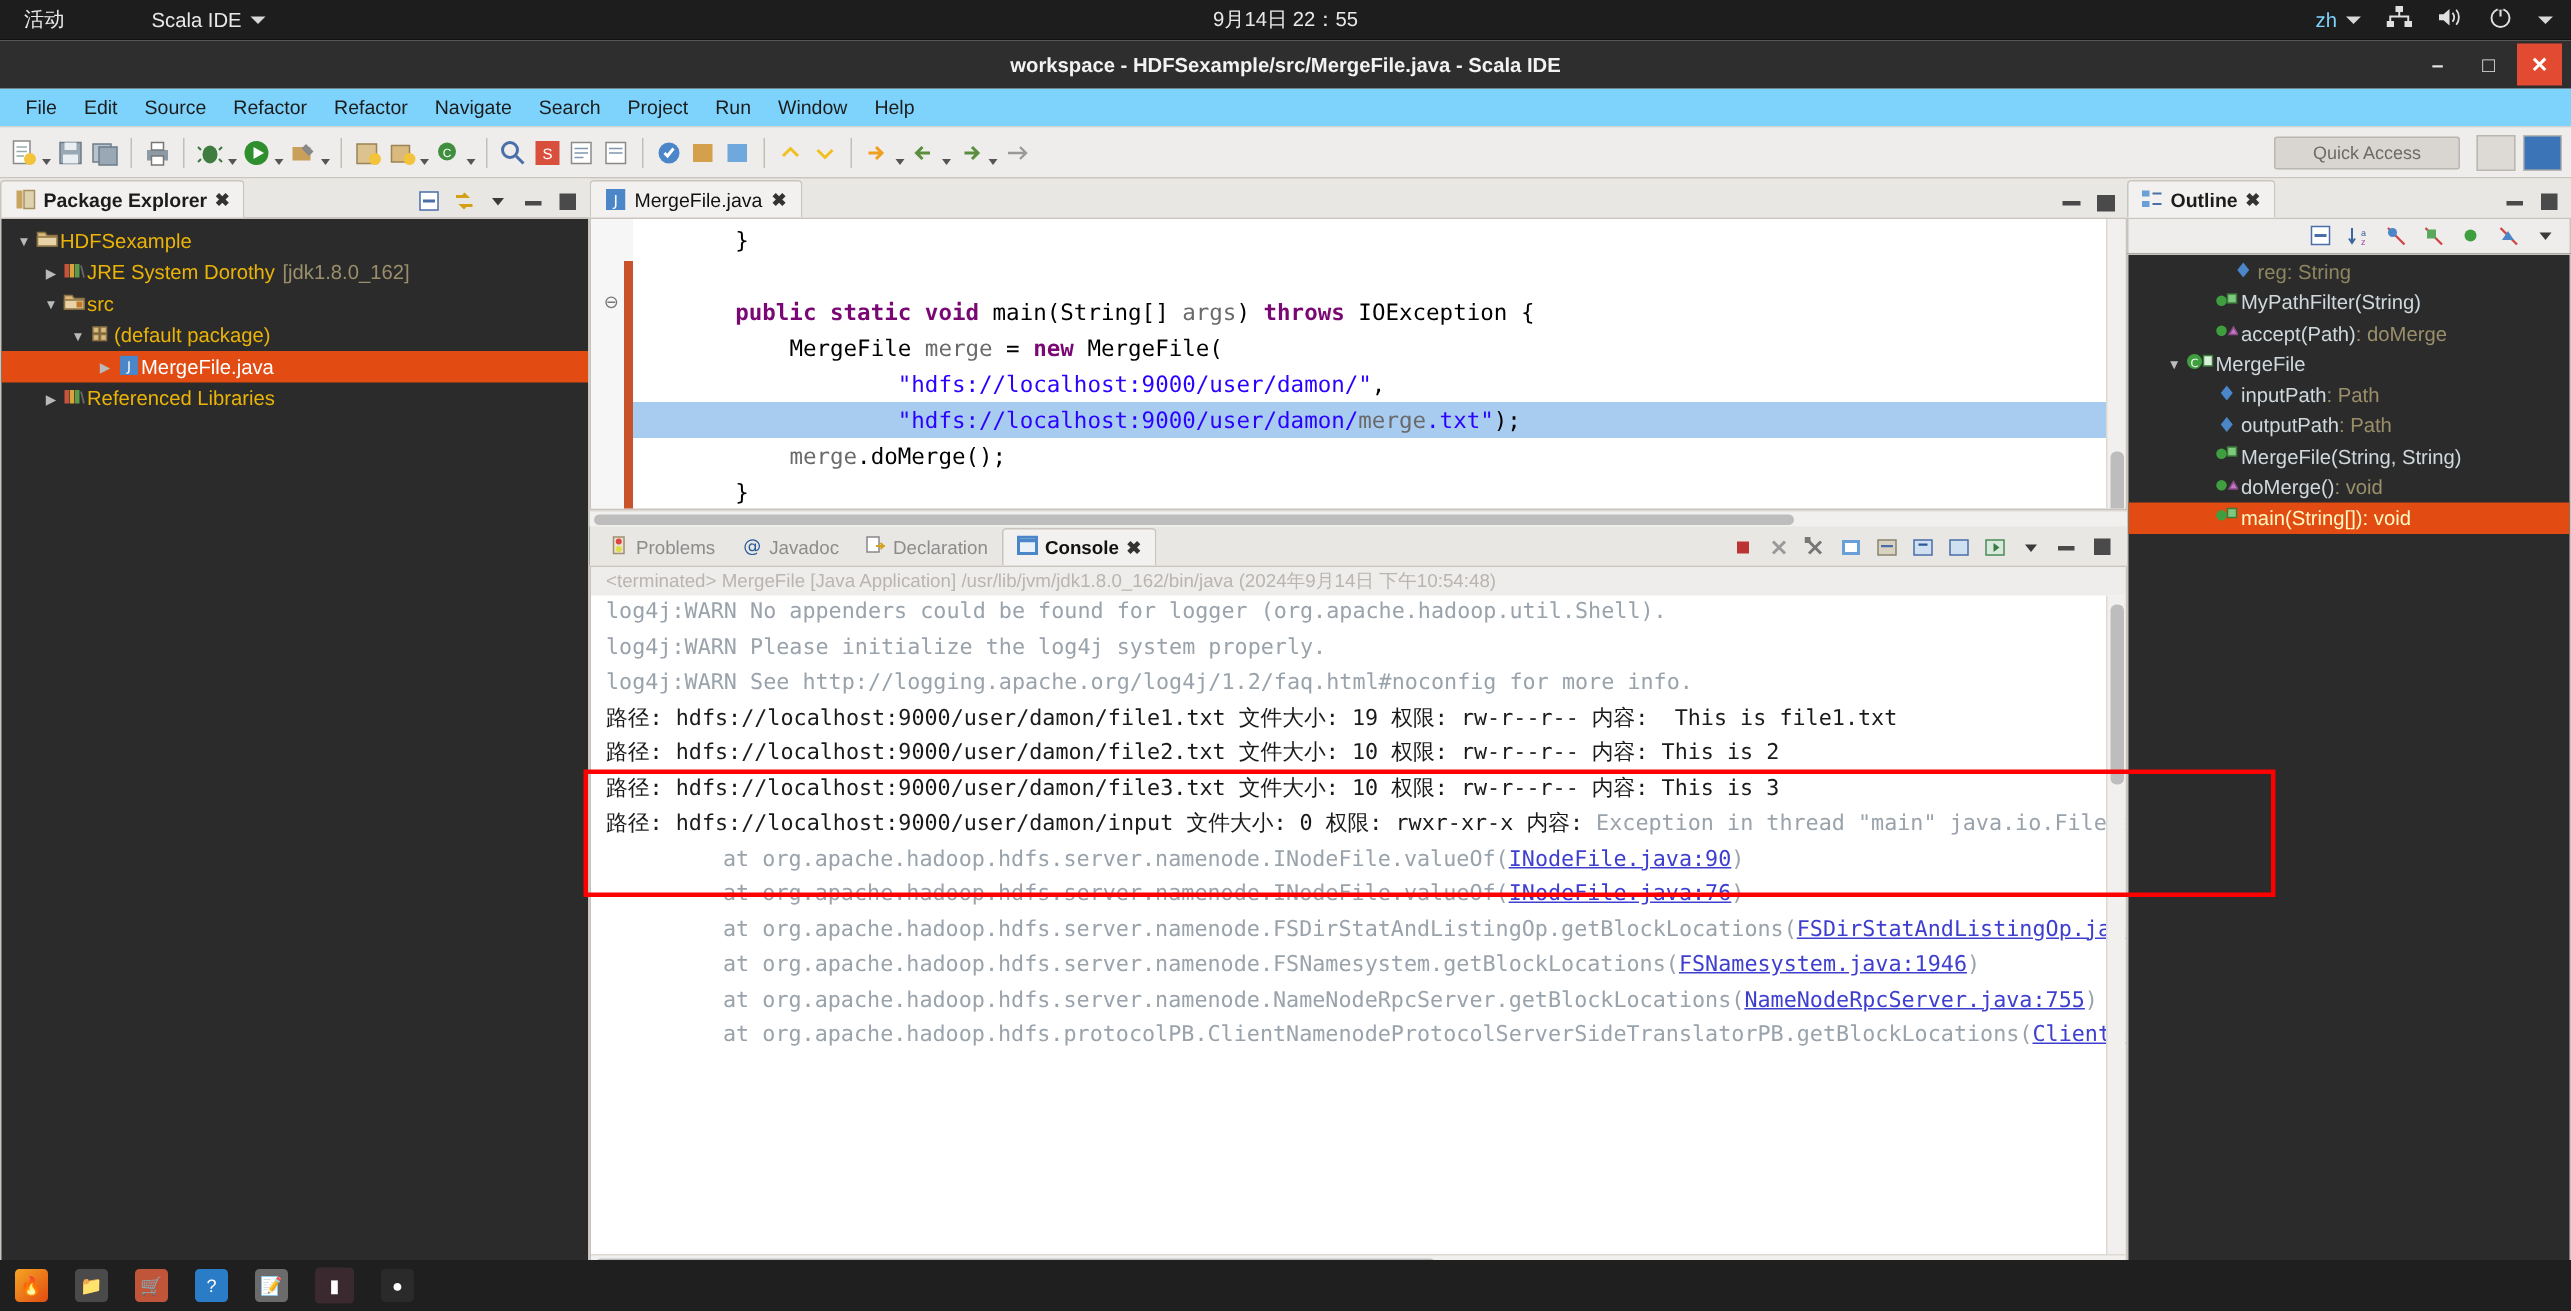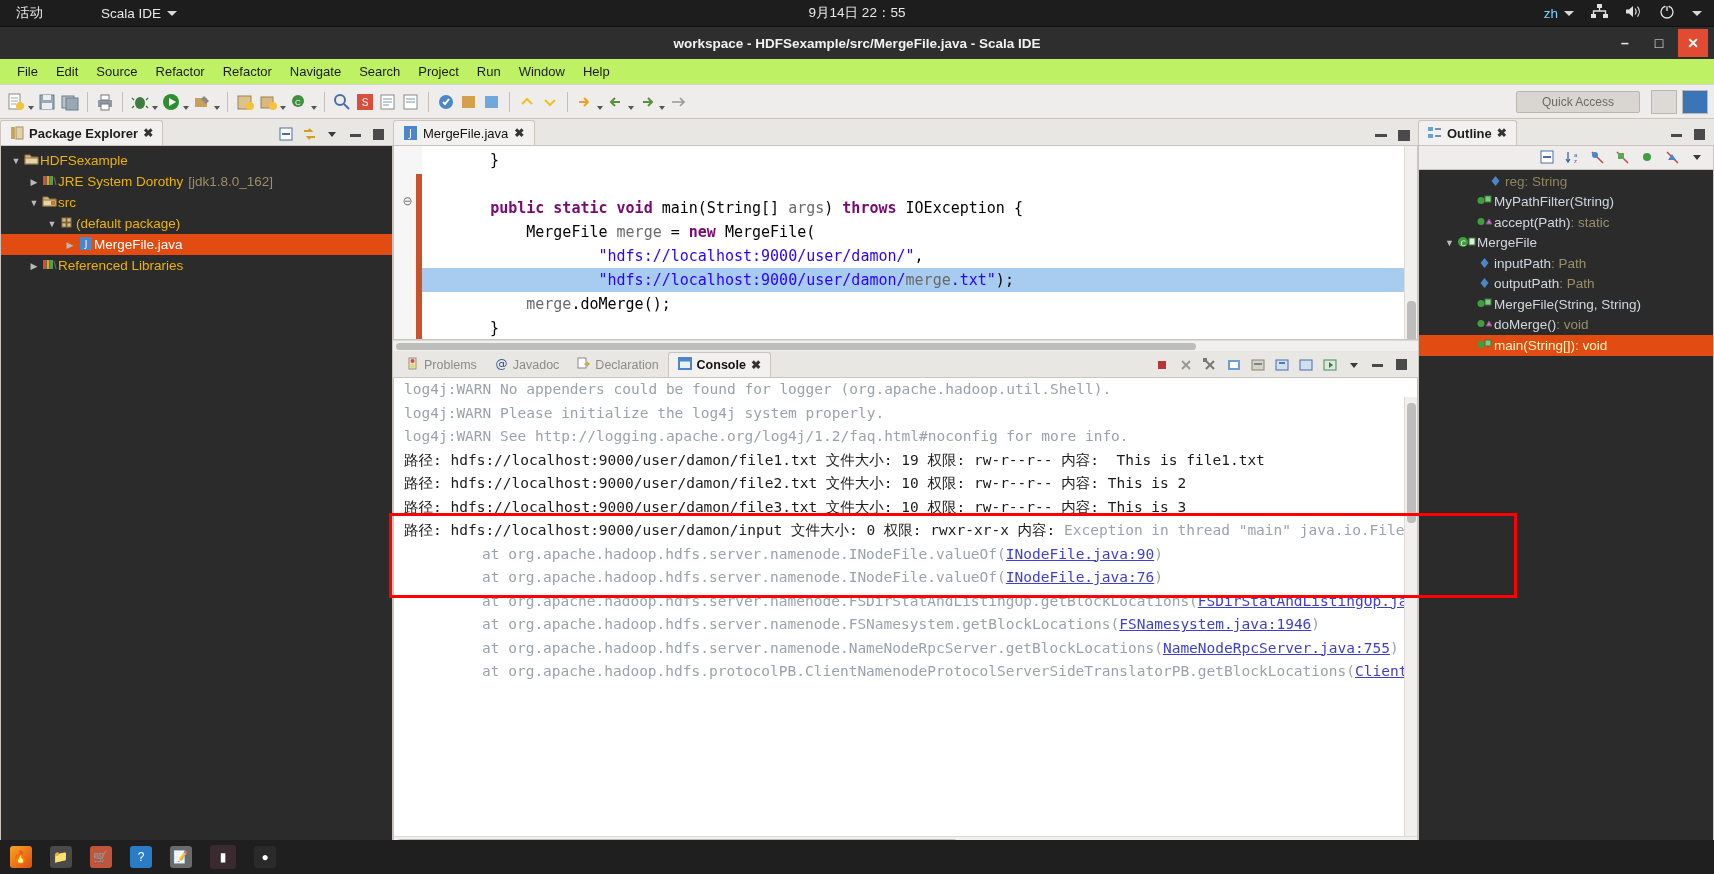--- a/index.html
+++ b/index.html
@@ -50,21 +50,21 @@
     display: flex; align-items: center; gap: 4px;
   }
   .wbtn {
     width: 30px; height: 28px; display: flex; align-items: center;
     justify-content: center; color: #e6e6e6; font-size: 14px;
   }
   .wbtn.close { background: #e24b32; color: #fff; width: 30px; height: 28px; }
 
   
   #menubar {
-    height: 26px; background: #bef264; display: flex; align-items: center;
+    height: 26px; background: #7dd3fc; display: flex; align-items: center;
     padding-left: 8px; font-size: 13px; color: #1c1c1c;
     border-bottom: 1px solid #d6d3ce;
   }
   #menubar .mi { padding: 3px 9px; }
 
   
   #toolbar {
     height: 34px; background: #efedeb; display: flex; align-items: center;
     padding: 0 6px; gap: 3px; border-bottom: 1px solid #c9c5be;
     position: relative;
@@ -660,20 +660,21 @@
                 </svg></span>
               <span class="ct-ico"><svg width="14" height="14">
                   <rect x="1" y="6" width="11" height="3" fill="#4a4a4a"></rect>
                 </svg></span>
               <span class="ct-ico"><svg width="14" height="14">
                   <rect x="1" y="1" width="11" height="11" fill="#4a4a4a"></rect>
                 </svg></span>
             </div>
           </div>
         <div id="console-body">
+          <div class="cons-head">&lt;terminated&gt; MergeFile [Java Application] /usr/lib/jvm/jdk1.8.0_162/bin/java (2024年9月14日 下午10:54:48)</div>
           <div class="cons-text" id="cons-out"><div><span class="gray">log4j:WARN No appenders could be found for logger (org.apache.hadoop.util.Shell).</span></div><div><span class="gray">log4j:WARN Please initialize the log4j system properly.</span></div><div><span class="gray">log4j:WARN See http://logging.apache.org/log4j/1.2/faq.html#noconfig for more info.</span></div><div><span class="black">路径: hdfs://localhost:9000/user/damon/file1.txt 文件大小: 19 权限: rw-r--r-- 内容:  This is file1.txt</span></div><div><span class="black">路径: hdfs://localhost:9000/user/damon/file2.txt 文件大小: 10 权限: rw-r--r-- 内容: This is 2</span></div><div><span class="black">路径: hdfs://localhost:9000/user/damon/file3.txt 文件大小: 10 权限: rw-r--r-- 内容: This is 3</span></div><div><span class="black">路径: hdfs://localhost:9000/user/damon/input 文件大小: 0 权限: rwxr-xr-x 内容: </span><span class="gray">Exception in thread "main" java.io.FileNotFoundExcept</span></div><div class="indent"><span class="gray">at org.apache.hadoop.hdfs.server.namenode.INodeFile.valueOf(</span><span class="lnk">INodeFile.java:90</span><span class="gray">)</span></div><div class="indent"><span class="gray">at org.apache.hadoop.hdfs.server.namenode.INodeFile.valueOf(</span><span class="lnk">INodeFile.java:76</span><span class="gray">)</span></div><div class="indent"><span class="gray">at org.apache.hadoop.hdfs.server.namenode.FSDirStatAndListingOp.getBlockLocations(</span><span class="lnk">FSDirStatAndListingOp.java:153</span></div><div class="indent"><span class="gray">at org.apache.hadoop.hdfs.server.namenode.FSNamesystem.getBlockLocations(</span><span class="lnk">FSNamesystem.java:1946</span><span class="gray">)</span></div><div class="indent"><span class="gray">at org.apache.hadoop.hdfs.server.namenode.NameNodeRpcServer.getBlockLocations(</span><span class="lnk">NameNodeRpcServer.java:755</span><span class="gray">)</span></div><div class="indent"><span class="gray">at org.apache.hadoop.hdfs.protocolPB.ClientNamenodeProtocolServerSideTranslatorPB.getBlockLocations(</span><span class="lnk">ClientNamenodeProto</span><span class="gray"></span></div></div>
           <div class="cons-scroll-v">
             <div class="thumb"></div>
           </div>
           <div class="cons-scroll-h">
             <div class="thumb"></div>
           </div>
         </div>
       </div>
     </div>
@@ -744,21 +745,21 @@
               </svg></span>
             <span class="o-name">MyPathFilter(String)</span>
           </div>
           <div class="orow" style="padding-left: 40px;">
             <span class="o-tw"></span>
             <span class="o-ico"><svg width="15" height="11">
                 <circle cx="4" cy="5.5" r="3.5" fill="#3f9f3f"></circle>
                 <path d="M9 8l3-5 3 5z" fill="#c07ac0" stroke="#8a4a8a"></path>
               </svg></span>
             <span class="o-name">accept(Path)</span>
-            <span class="o-type"> : static</span>
+            <span class="o-type"> : doMerge</span>
           </div>
           <div class="orow" style="padding-left: 23px;">
             <span class="o-tw">▼</span>
             <span class="o-ico"><svg width="18" height="12">
                 <circle cx="5" cy="6" r="5" fill="#3f9f3f"></circle>
                 <text x="5" y="9.5" font-size="7.5" fill="#fff" text-anchor="middle" font-family="DejaVu Sans">C</text>
                 <rect x="11" y="2" width="6" height="7" fill="#d9f0d9" stroke="#3a7a3a"></rect>
               </svg></span>
             <span class="o-name">MergeFile</span>
           </div>

